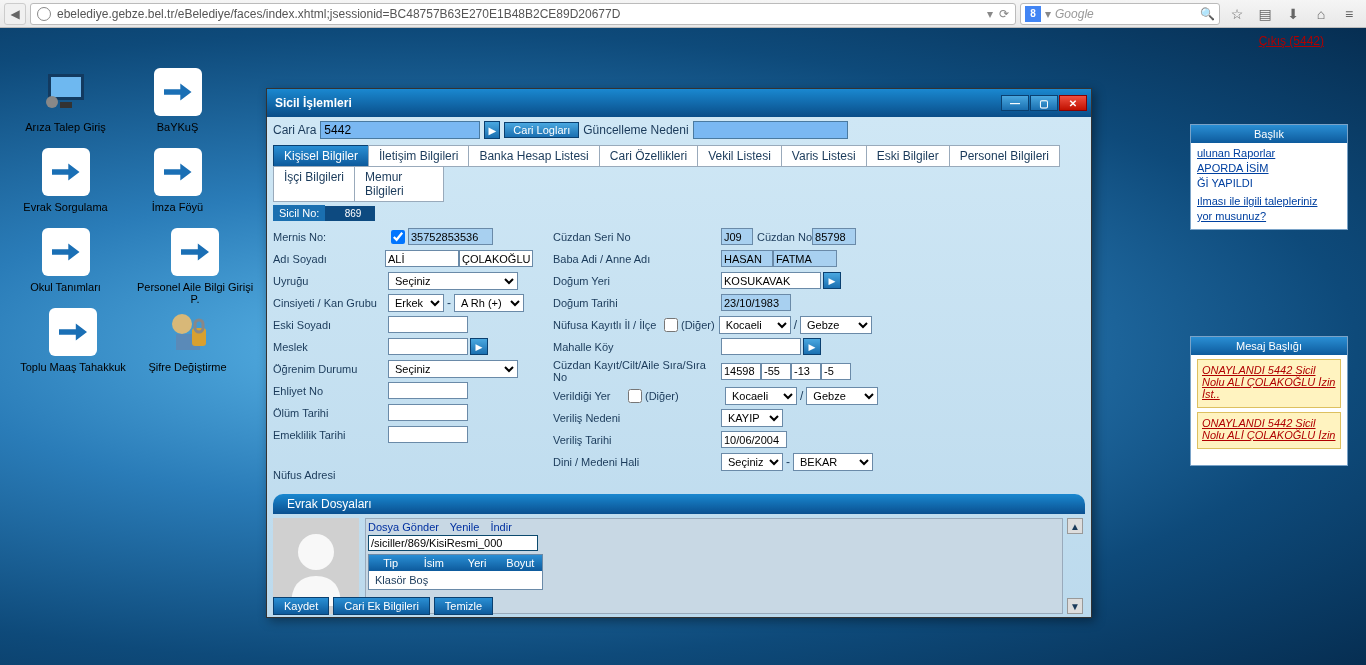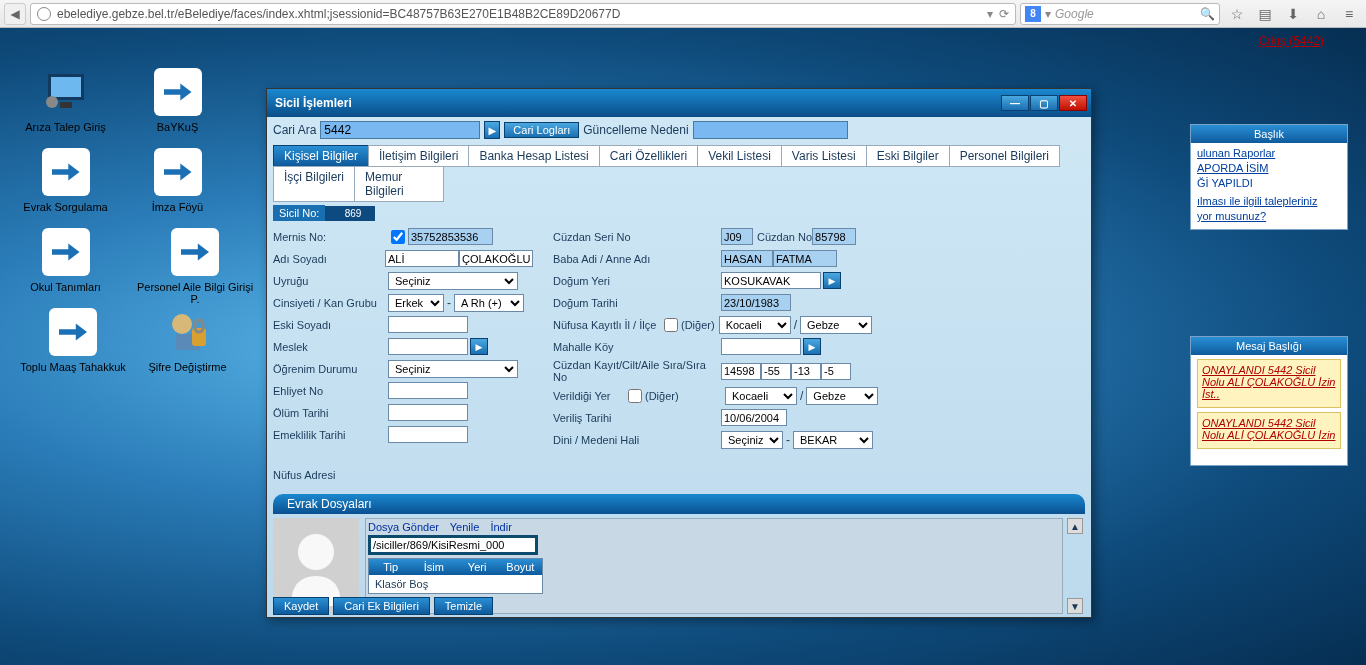--- a/index.html
+++ b/index.html
@@ -76,21 +76,21 @@
 .frow .cb { width:14px; height:14px; margin:0 3px;}
 .frow .sep { margin:0 3px;}
 
 .section-bar { background: linear-gradient(#1a88d0,#0a5090); color:#fff; padding:3px 14px; font-size:12px; border-radius:10px 10px 0 0; margin-top:10px;}
 
 .file-area { display:flex; margin-top:4px; gap:6px; }
 .avatar { width:86px; height:96px; background:#d0d0d0; display:flex; align-items:center; justify-content:center; }
 .avatar svg { width:70px; height:80px; fill:#f0f0f0;}
 .file-box { flex:1; background:#c8d8e4; border:1px solid #9ab; padding:2px; font-size:11px;}
 .file-box .links a { color:#0030a0; margin-right:8px; cursor:pointer;}
-.file-box .path-input { width:100%; font-size:11px; padding:1px 2px; border:3px solid #0c4a6e; margin-top:2px;}
+.file-box .path-input { width:100%; font-size:11px; padding:1px 2px; border:1px solid #0c4a6e; margin-top:2px;}
 .file-table { margin-top:3px; background:#fff; border:1px solid #6a8aa8; width:175px;}
 .file-table .fthdr { background: linear-gradient(#2a8fd4,#0d5a9c); color:#fff; display:flex; font-size:11px; padding:2px 0;}
 .file-table .fthdr span { flex:1; text-align:center;}
 .file-table .ftrow { padding:3px 6px; font-size:11px;}
 
 .bottom-btns { position:absolute; bottom:2px; left:6px; display:flex; gap:4px;}
 .bottom-btns .bbtn { background:linear-gradient(#2a8fd4,#0d5a9c); color:#fff; border:1px solid #0a4070; padding:2px 10px; font-size:11px; cursor:pointer;}
 
 .scroll-arrow { position:absolute; right:2px; width:16px; height:16px; background:#ddd; border:1px solid #999; font-size:10px; display:flex; align-items:center; justify-content:center; cursor:pointer;}
 </style>
@@ -337,20 +337,24 @@
               <input type="text" style="width: 30px;" value="-13">
               <input type="text" style="width: 30px;" value="-5">
             </div>
           <div class="frow">
               <span class="flbl" style="width:72px;">Verildiği Yer</span>
               <input type="checkbox" class="cb" style="">
               <span style="font-size:11px; width:80px;">(Diğer)</span>
               <select style="width:72px;"><option>Kocaeli</option></select>
               <span class="sep">/</span>
               <select style="width:72px;"><option>Gebze</option></select>
+            </div>
+          <div class="frow">
+              <span class="flbl">Veriliş Nedeni</span>
+              <select style="width:62px;"><option>KAYIP</option></select>
             </div>
           <div class="frow">
               <span class="flbl">Veriliş Tarihi</span>
               <input type="text" style="width: 66px;" value="10/06/2004">
             </div>
           <div class="frow">
               <span class="flbl">Dini / Medeni Hali</span>
               <select style="width:62px;"><option>Seçiniz</option></select>
               <span class="sep">-</span>
               <select style="width:80px;"><option>BEKAR</option></select>

